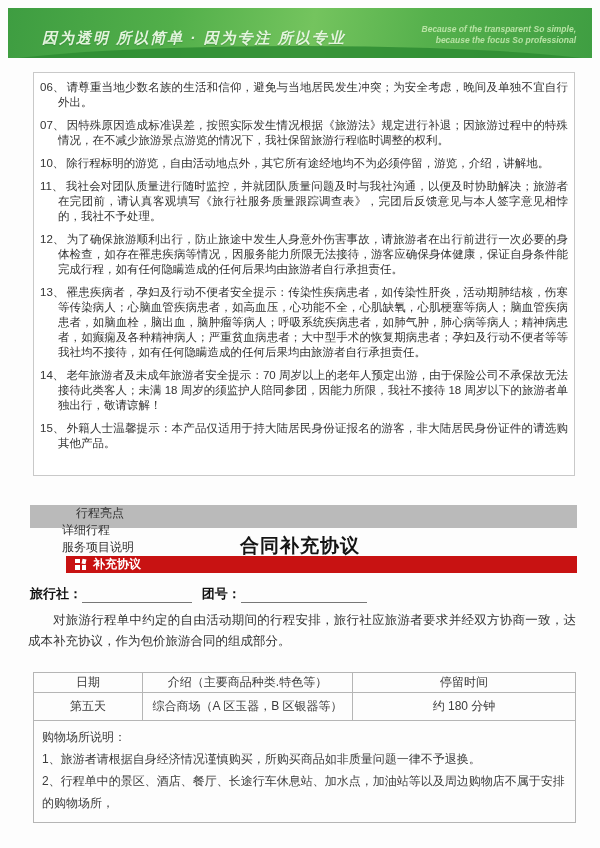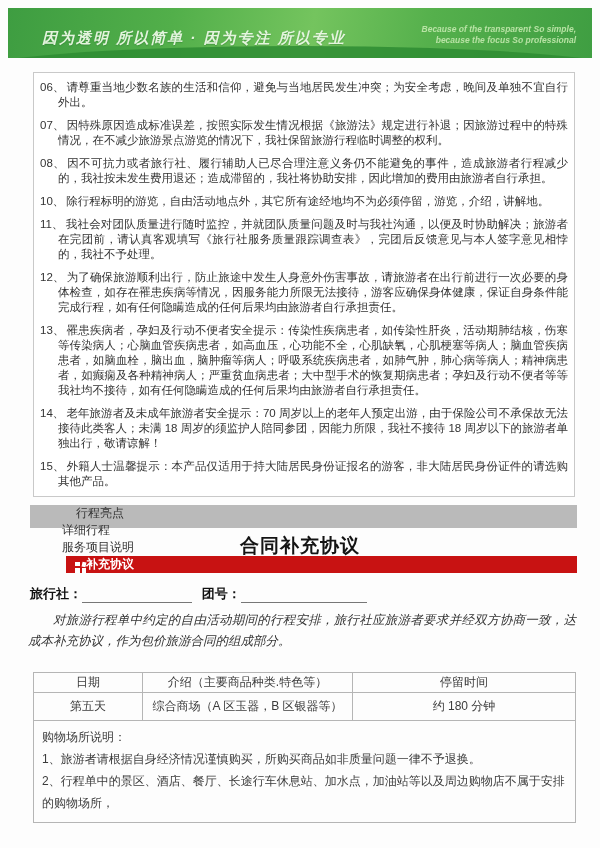--- a/index.html
+++ b/index.html
@@ -51,21 +51,21 @@
   .tabbar {
     position:absolute; left:30px; top:505px; width:547px; height:23px;
     background:#bababa; display:flex; align-items:stretch;
     font-size:12px; color:#333;flex-direction:column;
   }
   .tab { display:flex; align-items:center; cursor:pointer; }
   .tab1 { margin-left:46px; }
   .tab2 { margin-left:32px; }
   .tab3 { margin-left:32px; }
   .tab.active {
-    margin-left:36px; color:#fff; padding:0 9px; gap:0; font-weight:bold;align-items:flex-end;
+    margin-left:36px; color:#fff; padding:0 9px; gap:7px; font-weight:bold;
   }
   .grid-icon { position:relative; width:11px; height:11px; display:inline-block; }
   .grid-icon i { position:absolute; background:#fff; }
   .grid-icon i:nth-child(1){ left:0; top:0;  width:5px; height:4px; }
   .grid-icon i:nth-child(2){ left:0; top:6px; width:5px; height:5px; }
   .grid-icon i:nth-child(3){ left:7px; top:0; width:4px; height:5px; transform:rotate(12deg); }
   .grid-icon i:nth-child(4){ left:7px; top:6px; width:4px; height:5px; }
 
   
   .title {
@@ -80,21 +80,20 @@
   .blank {
     display:inline-block; height:13px; border-bottom:1px solid #777;
     vertical-align:bottom;
   }
   .blank-a { width:110px; margin-right:6px; }
   .blank-b { width:126px; }
   .intro {
     position:absolute; left:28px; top:610px; width:548px;
     font-size:12.5px; line-height:21px; color:#333; text-indent:2em;
     text-align:justify;
-    font-style:italic;
   }
 
   
   .shop-table {
     position:absolute; left:33px; top:672px; width:542px;
     border-collapse:collapse; table-layout:fixed;
     font-size:12px; color:#3b3b3b;
   }
   .shop-table td, .shop-table th {
     border:1px solid #b5b5b5; font-weight:normal; text-align:center;
@@ -118,21 +117,20 @@
     <div class="banner-cn">因为透明 所以简单 · 因为专注 所以专业</div>
     <div class="banner-en">
       <div>Because of the transparent So simple,</div>
       <div>because the focus So professional</div>
     </div>
   </div>
 
   <div class="notices-box" id="notices">
       <div class="notice-item"><span class="notice-num">06、</span><span>请尊重当地少数名族的生活和信仰，避免与当地居民发生冲突；为安全考虑，晚间及单独不宜自行外出。</span></div>
       <div class="notice-item"><span class="notice-num">07、</span><span>因特殊原因造成标准误差，按照实际发生情况根据《旅游法》规定进行补退；因旅游过程中的特殊情况，在不减少旅游景点游览的情况下，我社保留旅游行程临时调整的权利。</span></div>
-      <div class="notice-item"><span class="notice-num">08、</span><span>因不可抗力或者旅行社、履行辅助人已尽合理注意义务仍不能避免的事件，造成旅游者行程减少的，我社按未发生费用退还；造成滞留的，我社将协助安排，因此增加的费用由旅游者自行承担。</span></div>
       <div class="notice-item"><span class="notice-num">10、</span><span>除行程标明的游览，自由活动地点外，其它所有途经地均不为必须停留，游览，介绍，讲解地。</span></div>
       <div class="notice-item"><span class="notice-num">11、</span><span>我社会对团队质量进行随时监控，并就团队质量问题及时与我社沟通，以便及时协助解决；旅游者在完团前，请认真客观填写《旅行社服务质量跟踪调查表》，完团后反馈意见与本人签字意见相悖的，我社不予处理。</span></div>
       <div class="notice-item"><span class="notice-num">12、</span><span>为了确保旅游顺利出行，防止旅途中发生人身意外伤害事故，请旅游者在出行前进行一次必要的身体检查，如存在罹患疾病等情况，因服务能力所限无法接待，游客应确保身体健康，保证自身条件能完成行程，如有任何隐瞒造成的任何后果均由旅游者自行承担责任。</span></div>
       <div class="notice-item"><span class="notice-num">13、</span><span>罹患疾病者，孕妇及行动不便者安全提示：传染性疾病患者，如传染性肝炎，活动期肺结核，伤寒等传染病人；心脑血管疾病患者，如高血压，心功能不全，心肌缺氧，心肌梗塞等病人；脑血管疾病患者，如脑血栓，脑出血，脑肿瘤等病人；呼吸系统疾病患者，如肺气肿，肺心病等病人；精神病患者，如癫痫及各种精神病人；严重贫血病患者；大中型手术的恢复期病患者；孕妇及行动不便者等等我社均不接待，如有任何隐瞒造成的任何后果均由旅游者自行承担责任。</span></div>
       <div class="notice-item"><span class="notice-num">14、</span><span>老年旅游者及未成年旅游者安全提示：70 周岁以上的老年人预定出游，由于保险公司不承保故无法接待此类客人；未满 18 周岁的须监护人陪同参团，因能力所限，我社不接待 18 周岁以下的旅游者单独出行，敬请谅解！</span></div>
       <div class="notice-item"><span class="notice-num">15、</span><span>外籍人士温馨提示：本产品仅适用于持大陆居民身份证报名的游客，非大陆居民身份证件的请选购其他产品。</span></div>
     </div>
 
   <div class="tabbar" id="tabbar">
       <div class="tab tab1">

